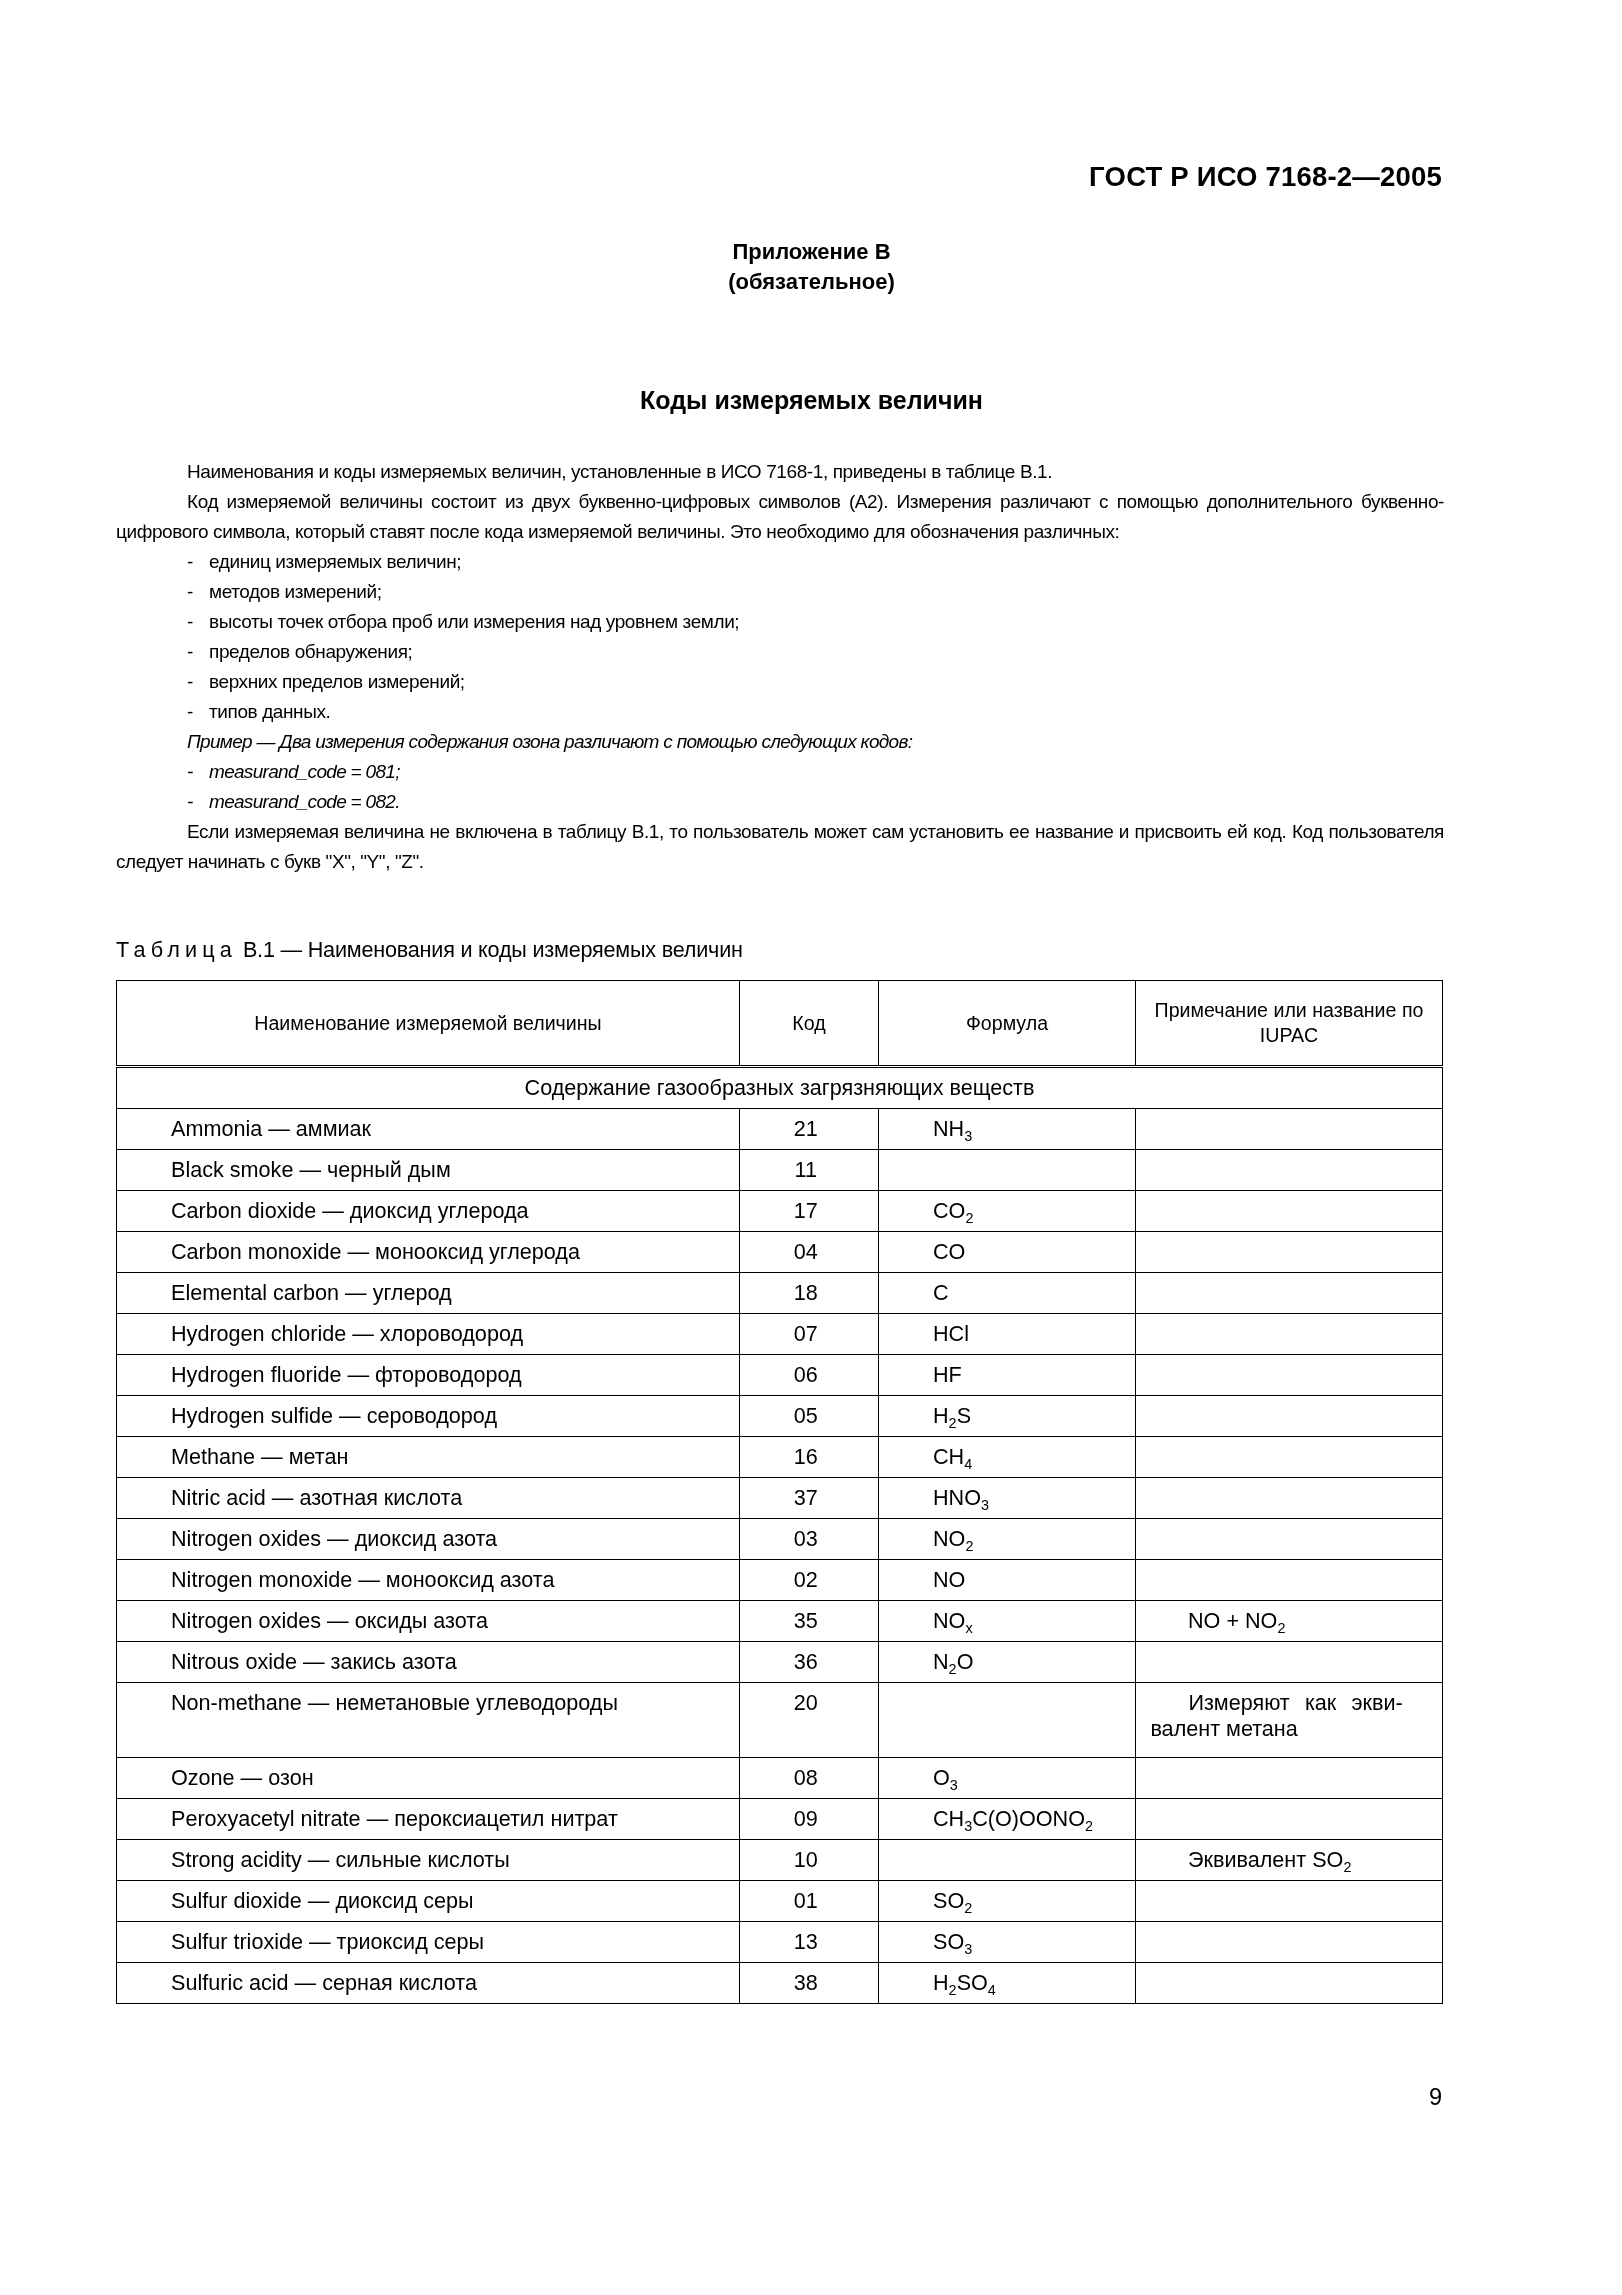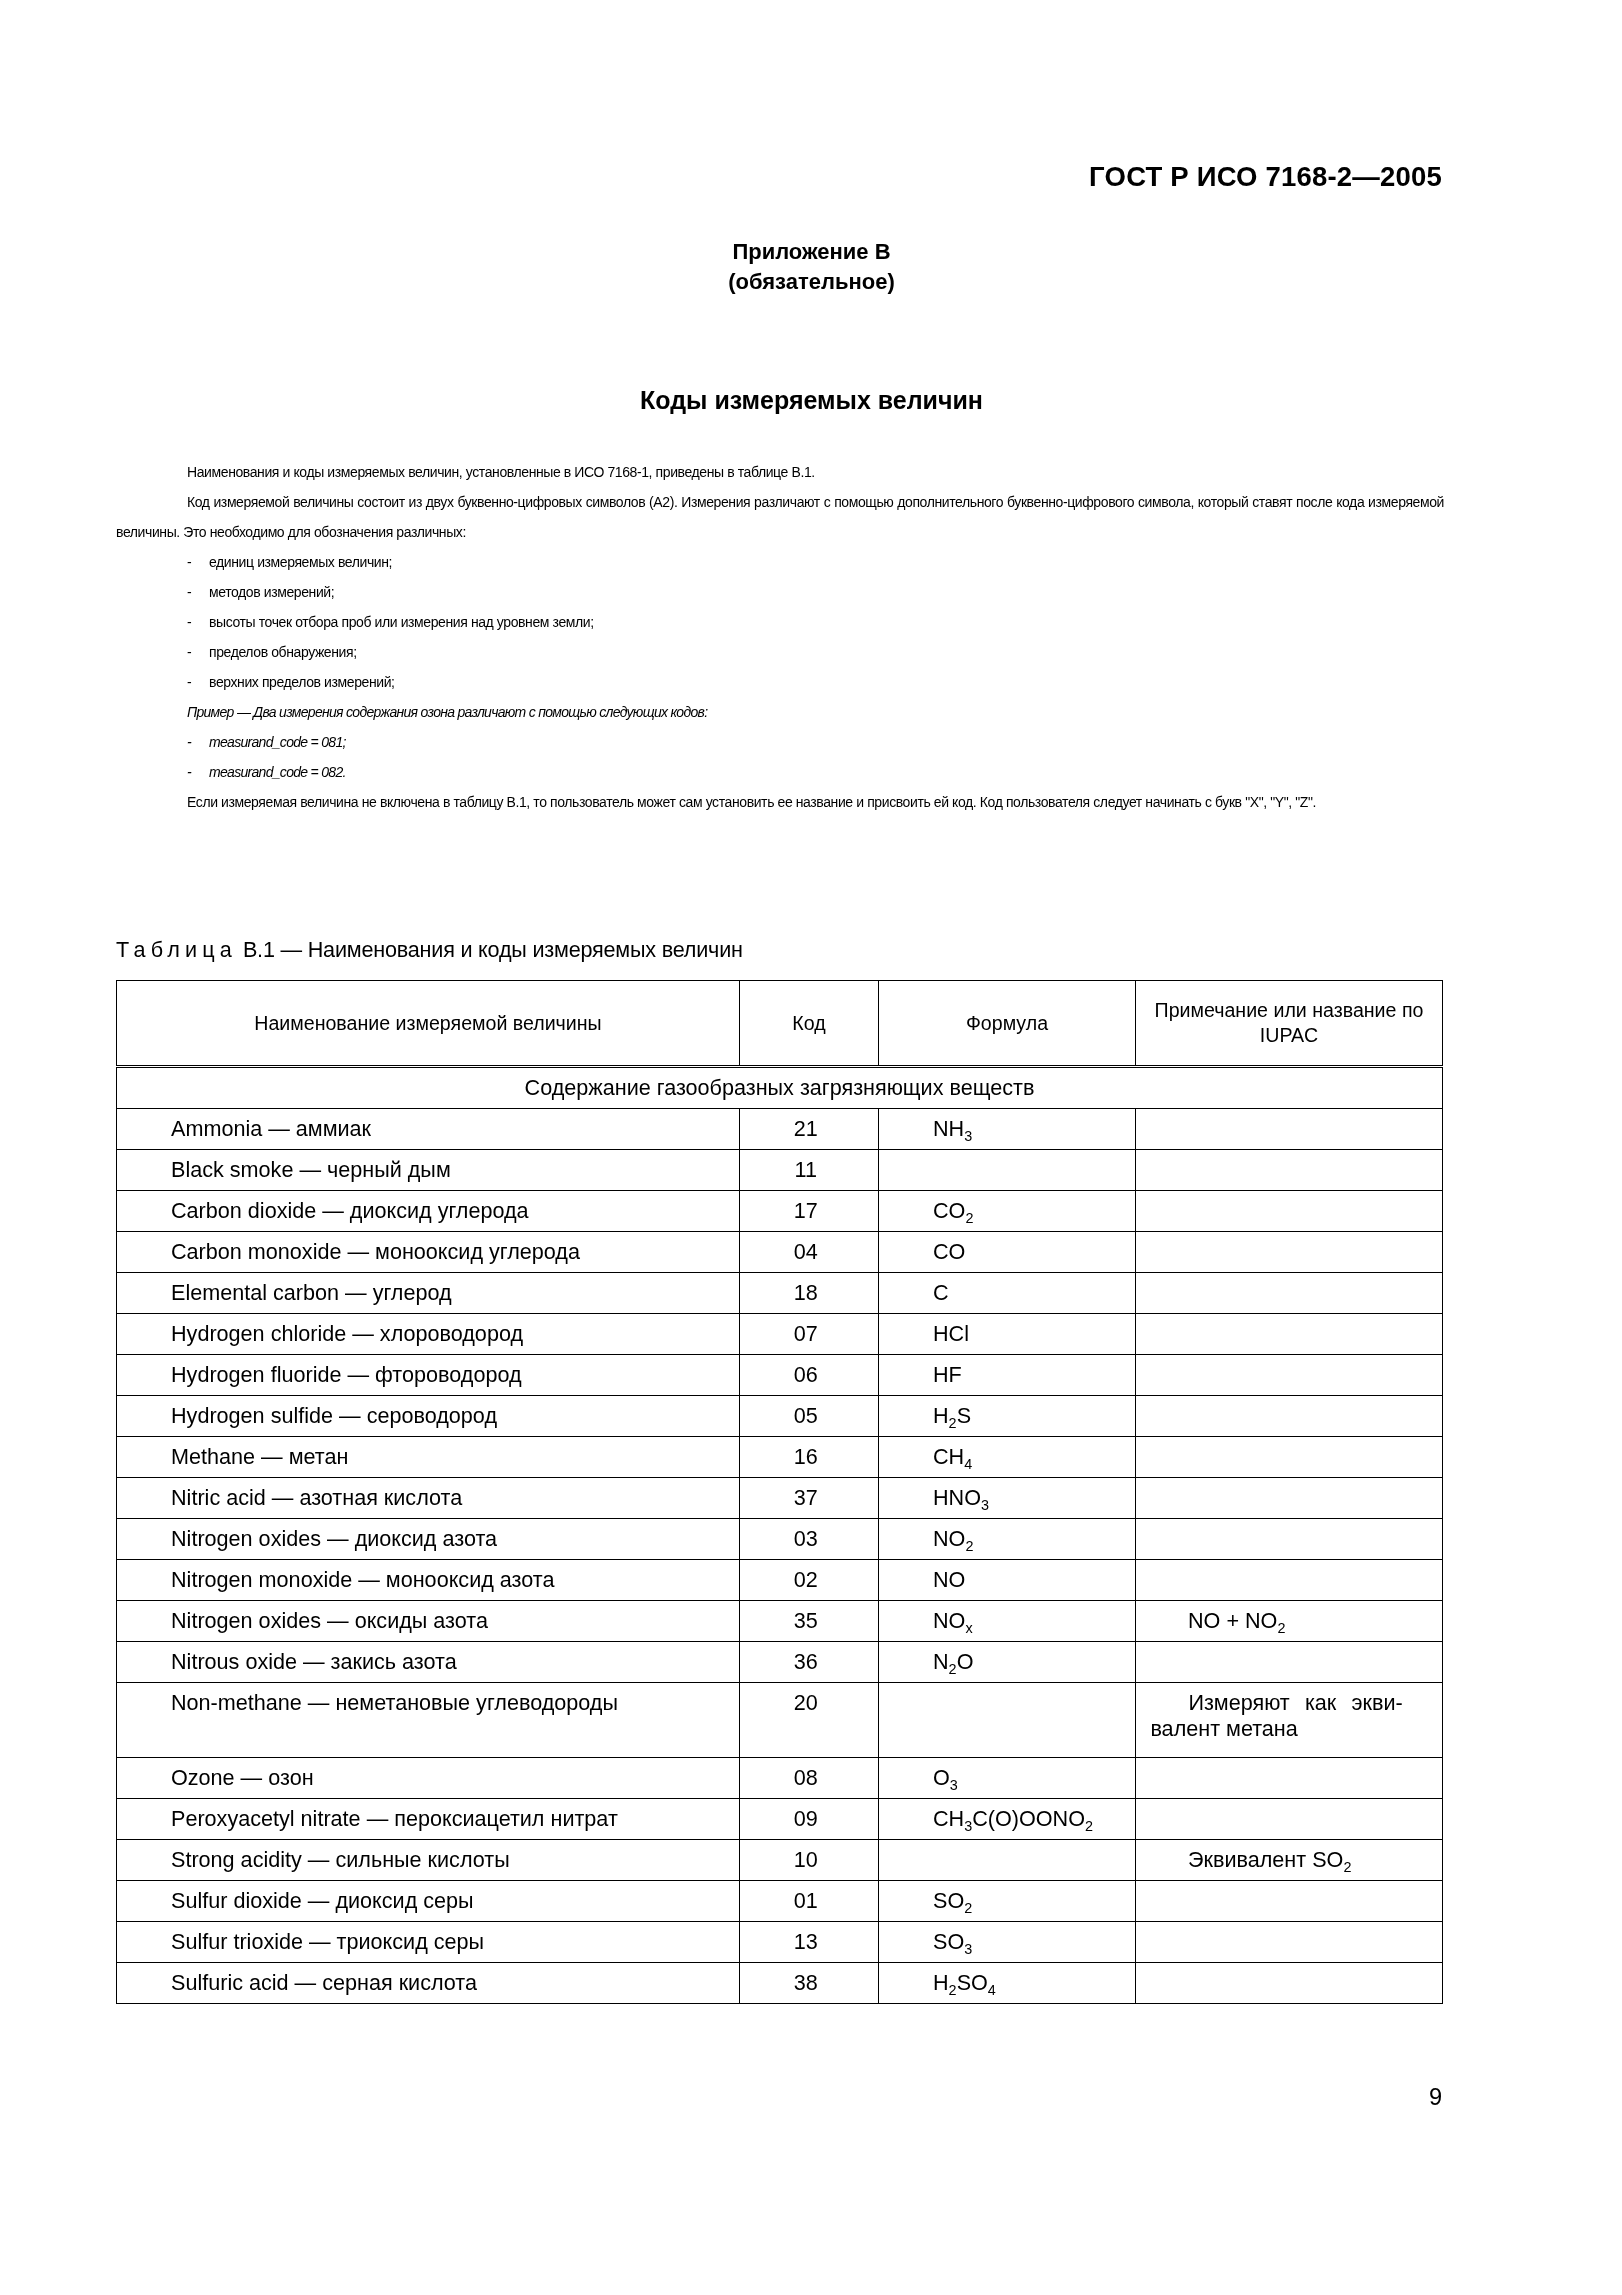--- a/index.html
+++ b/index.html
@@ -14,21 +14,21 @@
     .appendix {
       position: absolute; left: 0; width: 1623px; top: 237px;
       text-align: center; font-weight: bold; font-size: 22px; line-height: 30px;
     }
     .section-title {
       position: absolute; left: 0; width: 1623px; top: 386px;
       text-align: center; font-weight: bold; font-size: 25px;
     }
     .body-text {
       position: absolute; left: 116px; width: 1328px; top: 457px;
-      font-size: 14px; line-height: 30px; letter-spacing: -0.4px;
+      font-size: 19px; line-height: 30px; letter-spacing: -0.4px;
     }
     .body-text p { margin: 0; text-align: justify; }
     .body-text p.indent { text-indent: 71px; }
     .body-text .bullet { padding-left: 71px; }
     .body-text .bullet .dash { display: inline-block; width: 22px; }
     .body-text .italic { font-style: italic; font-weight: normal; padding-left: 71px; letter-spacing: -0.7px; }
     .table-caption {
       position: absolute; left: 116px; top: 937px; font-size: 21.6px; letter-spacing: -0.2px;
     }
     .table-caption .spaced { letter-spacing: 5.2px; }
@@ -75,20 +75,21 @@
 
 <div class="body-text">
   <p class="indent">Наименования и коды измеряемых величин, установленные в ИСО 7168-1, приведены в таблице В.1.</p>
   <p class="indent">Код измеряемой величины состоит из двух буквенно-цифровых символов (A2). Измерения различают с помощью дополнительного буквенно-цифрового символа, который ставят после кода измеряемой величины. Это необходимо для обозначения различных:</p>
   <div id="bullet-list">
       <div class="bullet"><span class="dash">-</span><span>единиц измеряемых величин;</span></div>
       <div class="bullet"><span class="dash">-</span><span>методов измерений;</span></div>
       <div class="bullet"><span class="dash">-</span><span>высоты точек отбора проб или измерения над уровнем земли;</span></div>
       <div class="bullet"><span class="dash">-</span><span>пределов обнаружения;</span></div>
       <div class="bullet"><span class="dash">-</span><span>верхних пределов измерений;</span></div>
+      <div class="bullet"><span class="dash">-</span><span>типов данных.</span></div>
     </div>
   <div class="italic">Пример — Два измерения содержания озона различают с помощью следующих кодов:</div>
   <div class="italic"><span class="dash" style="display:inline-block;width:22px;">-</span><span>measurand_code = 081;</span></div>
   <div class="italic"><span class="dash" style="display:inline-block;width:22px;">-</span><span>measurand_code = 082.</span></div>
   <p class="indent">Если измеряемая величина не включена в таблицу В.1, то пользователь может сам установить ее название и присвоить ей код. Код пользователя следует начинать с букв "X", "Y", "Z".</p>
 </div>
 
 <div class="table-caption">
   <span class="spaced">Таблица</span><span> В.1 — Наименования и коды измеряемых величин</span>
 </div>

